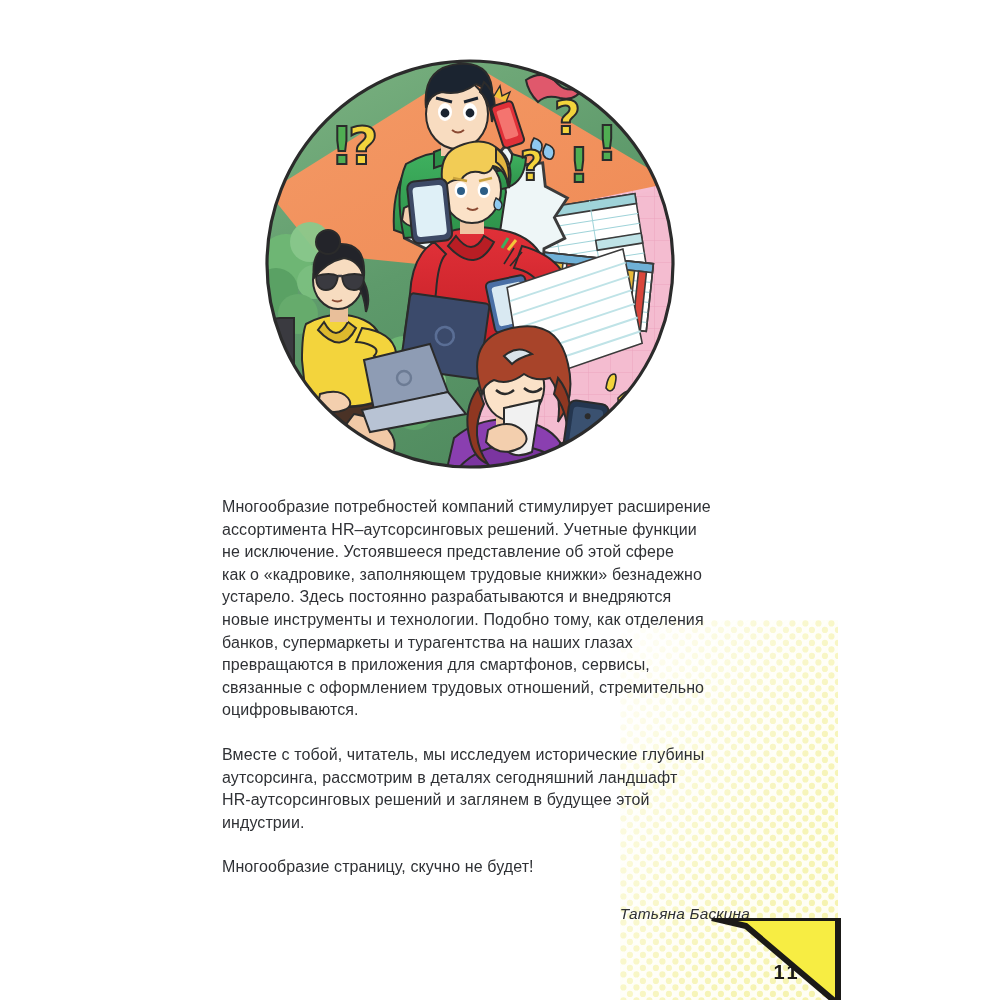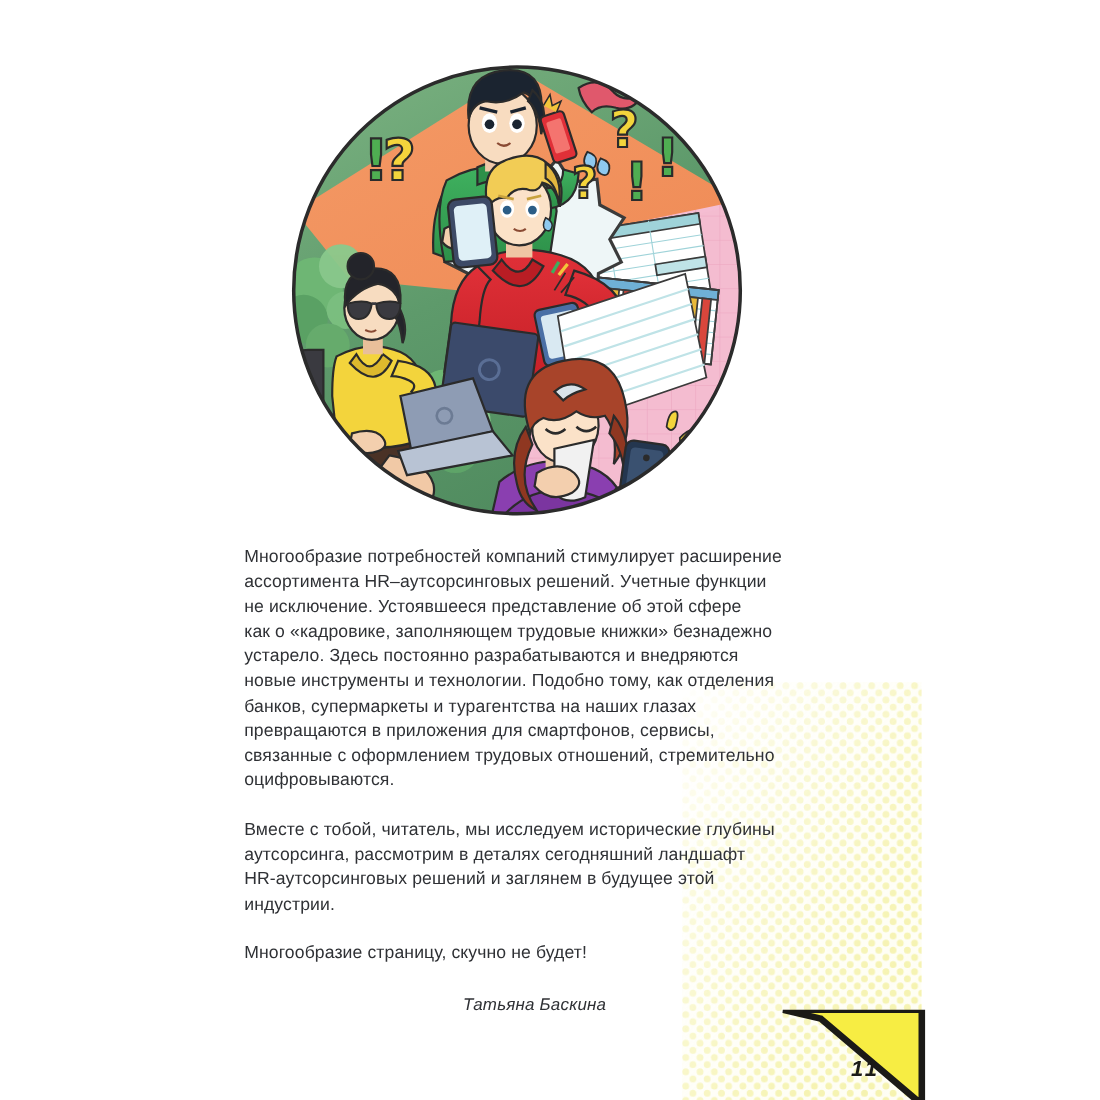--- a/index.html
+++ b/index.html
@@ -41,21 +41,21 @@
   .para{
     color:#2f3135;
     font-size:16px;
     line-height:22.6px;
     letter-spacing:0.1px;
     margin:0 0 22px 0;
     white-space:pre-line;
   }
   .para.last{margin-bottom:26px;}
   .signature{
-    text-align:center;
+    text-align:right;
     font-style:italic;
     font-size:15.4px;
     color:#2f3135;
     padding-right:12px;
     letter-spacing:0.2px;
   }
 
   
   .pagenum{
     position:absolute;
@@ -66,21 +66,20 @@
   .pagenum svg{display:block;width:100%;height:100%;}
   .pagenum .num{
     position:absolute;
     left:0; top:0; width:132px; height:82px;
     display:flex; align-items:center; justify-content:center;
     font-size:20px; font-weight:bold; color:#1b1a17;
     letter-spacing:3px;
     padding-left:30px; padding-top:26px;
     box-sizing:border-box;
     pointer-events:none;
-    font-style:italic;
   }
 </style>
 </head>
 <body>
 
 <div class="page">
 
   <div class="halftone">
     <svg viewBox="0 0 218 380" preserveAspectRatio="none" xmlns="http://www.w3.org/2000/svg">
       <defs>

